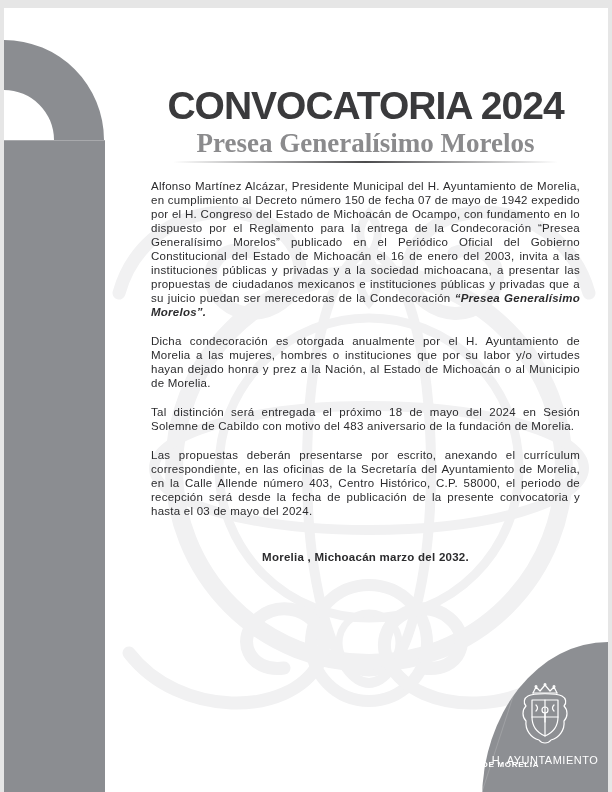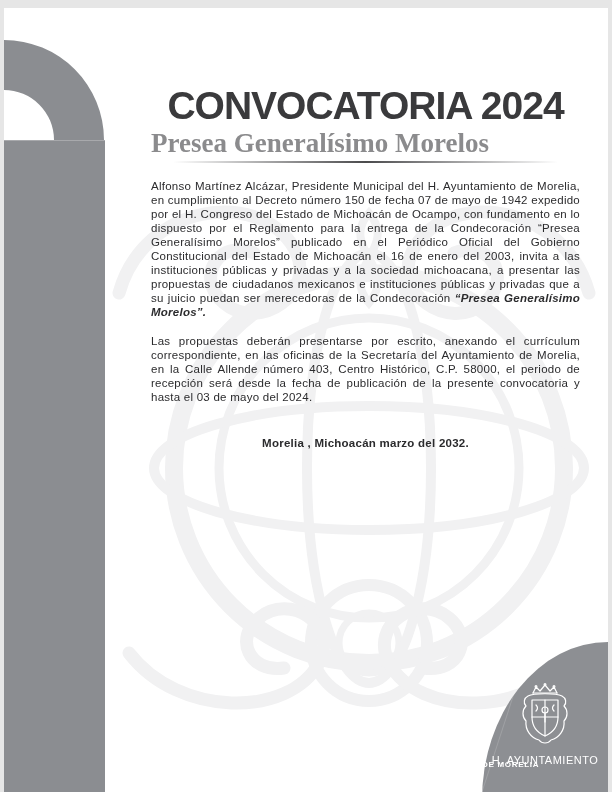--- a/index.html
+++ b/index.html
@@ -16,21 +16,21 @@
   .ribbon-arch{position:absolute;left:0;top:32px;width:101px;height:100px;}
   
   .watermark{position:absolute;left:85px;top:165px;width:530px;height:555px;}
   
   .content{position:absolute;left:147px;top:78px;width:429px;}
   .title{
     margin:0;text-align:center;font-size:39px;line-height:40px;
     font-weight:bold;letter-spacing:-1px;color:#3a3a3c;white-space:nowrap;
   }
   .subtitle{
-    margin:2px 0 0;text-align:left;
+    margin:2px 0 0;text-align:center;
     font-family:"Liberation Serif",serif;font-weight:bold;
     font-size:27px;line-height:30px;color:#8b8b8d;
   }
   .divider{
     height:2px;margin:3px 22px 0;border-radius:1px;
     background:linear-gradient(to right,rgba(130,130,130,0),rgba(55,55,57,0.9) 50%,rgba(130,130,130,0));
   }
   .bodytext p{
     margin:0 0 15px;font-size:11.5px;line-height:14px;color:#2b2b2d;
     text-align:justify;letter-spacing:0.25px;
@@ -88,20 +88,22 @@
   </svg>
   <div class="ribbon-rect"></div>
 
   <div class="content">
     <h1 class="title">CONVOCATORIA 2024</h1>
     <h2 class="subtitle">Presea Generalísimo Morelos</h2>
     <div class="divider"></div>
 
     <div class="bodytext">
       <p class="first"><span>Alfonso Martínez Alcázar, Presidente Municipal del H. Ayuntamiento de Morelia, en cumplimiento al Decreto número 150 de fecha 07 de mayo de 1942 expedido por el H. Congreso del Estado de Michoacán de Ocampo, con fundamento en lo dispuesto por el Reglamento para la entrega de la Condecoración “Presea Generalísimo Morelos” publicado en el Periódico Oficial del Gobierno Constitucional del Estado de Michoacán el 16 de enero del 2003, invita a las instituciones públicas y privadas y a la sociedad michoacana, a presentar las propuestas de ciudadanos mexicanos e instituciones públicas y privadas que a su juicio puedan ser merecedoras de la Condecoración </span><span class="em">“Presea Generalísimo Morelos”.</span></p>
+      <p>Dicha condecoración es otorgada anualmente por el H. Ayuntamiento de Morelia a las mujeres, hombres o instituciones que por su labor y/o virtudes hayan dejado honra y prez a la Nación, al Estado de Michoacán o al Municipio de Morelia.</p>
+      <p>Tal distinción será entregada el próximo 18 de mayo del 2024 en Sesión Solemne de Cabildo con motivo del 483 aniversario de la fundación de Morelia.</p>
       <p>Las propuestas deberán presentarse por escrito, anexando el currículum correspondiente, en las oficinas de la Secretaría del Ayuntamiento de Morelia, en la Calle Allende número 403, Centro Histórico, C.P. 58000, el periodo de recepción será desde la fecha de publicación de la presente convocatoria y hasta el 03 de mayo del 2024.</p>
     </div>
 
     <p class="dateline">Morelia , Michoacán marzo del 2032.</p>
 
   </div>
 
   <div class="corner">
     <div class="diag"></div>
     <svg class="crest" viewBox="0 0 54 66" fill="none" stroke="#ffffff" stroke-width="1.2" stroke-linejoin="round" stroke-linecap="round">

